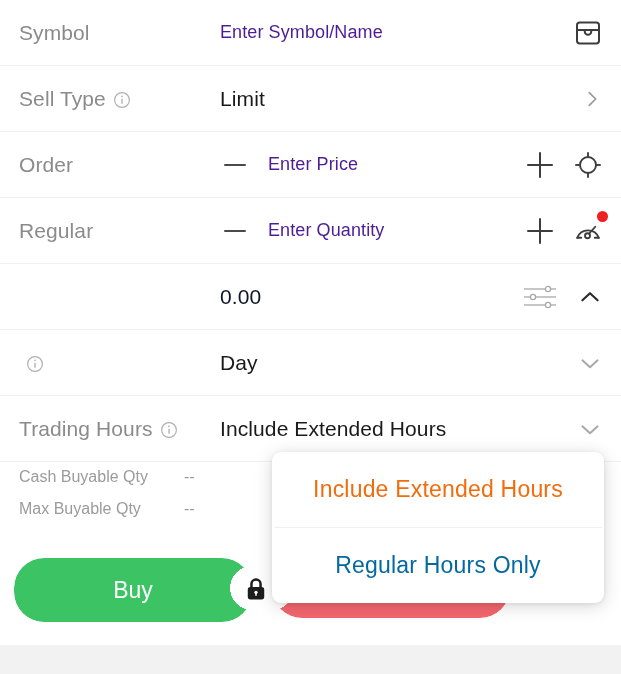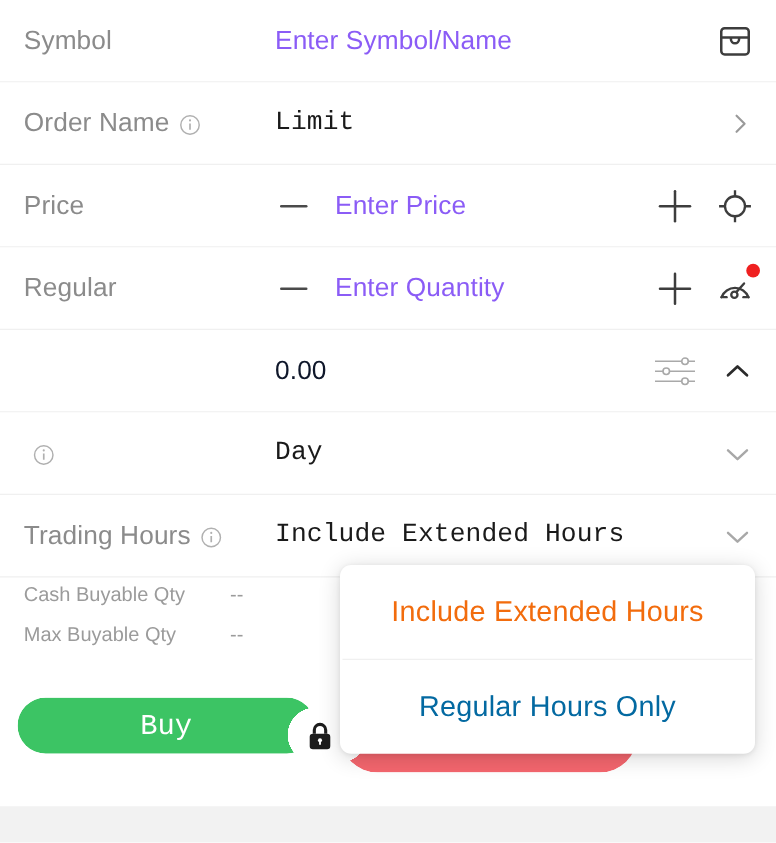--- a/index.html
+++ b/index.html
@@ -58,31 +58,30 @@
     position: absolute;
     left: 220px;
     display: flex;
     align-items: center;
   }
   .value-text {
     font-size: 21px;
     color: #1a1a1a;
     letter-spacing: .1px;
     white-space: nowrap;
-    font-family: Liberation Mono, monospace;
   }
   .value-muted {
     font-size: 21px;
     color: #0f172a;
     letter-spacing: .1px;
     white-space: nowrap;
   }
   .placeholder {
-    font-size: 21px;
-    color: #8b5cf6;
+    font-size: 18px;
+    color: #4c1d95;
     letter-spacing: .1px;
     white-space: nowrap;
   }
 
   .minus-btn {
     position: absolute;
     left: 220px;
     width: 30px;
     display: flex;
     align-items: center;
@@ -149,30 +148,30 @@
   
   .actions {
     position: absolute;
     left: 0; top: 558px;
     width: 621px;
     height: 62px;
   }
   .btn-buy {
     position: absolute;
     left: 14px; top: 0;
-    width: 238px; height: 45px;
+    width: 238px; height: 64px;
     border-radius: 30px;
     background: #3cc464;
     color: #fff;
     font-size: 23px;
     display: flex;
     align-items: center;
     justify-content: center;
     border: none;
-    font-family: Liberation Mono, monospace;
+    font-family: Liberation Sans, sans-serif;
     -webkit-mask-image: radial-gradient(circle 22px at 238px 30px, transparent 99%, #000 100%);
             mask-image: radial-gradient(circle 22px at 238px 30px, transparent 99%, #000 100%);
   }
   .btn-sell {
     position: absolute;
     left: 272px; top: 0;
     width: 238px; height: 60px;
     border-radius: 30px;
     background: #f4666e;
     color: #fff;
@@ -260,21 +259,21 @@
             <rect x="3.2" y="3.6" width="17.6" height="16.8" rx="2.2"></rect>
             <line x1="3.2" y1="9.6" x2="20.8" y2="9.6"></line>
             <path d="M9.4 9.6 v1.1 a2.6 2.6 0 0 0 5.2 0 V9.6"></path>
           </svg>
         </span>
       </div>
     </div>
 
     <div class="row">
       <div class="row-label">
-        <span>Order Name</span>
+        <span>Sell Type</span>
         <span class="info-icon">
           <svg width="18" height="18" viewBox="0 0 20 20" fill="none" stroke="#b0b0b0" stroke-width="1.3">
             <circle cx="10" cy="10" r="8.2"></circle>
             <line x1="10" y1="8.6" x2="10" y2="14.2" stroke-width="1.5"></line>
             <circle cx="10" cy="5.9" r="0.95" fill="#b0b0b0" stroke="none"></circle>
           </svg>
         </span>
       </div>
       <div class="field">
         <span class="value-text">Limit</span>
@@ -283,21 +282,21 @@
         <span class="chev">
           <svg width="22" height="22" viewBox="0 0 24 24" fill="none" stroke="#9a9a9a" stroke-width="1.9" stroke-linecap="round" stroke-linejoin="round">
             <polyline points="9,5 16,12 9,19"></polyline>
           </svg>
         </span>
       </div>
     </div>
 
     <div class="row">
       <div class="row-label">
-        <span>Price</span>
+        <span>Order</span>
       </div>
       <div class="minus-btn">
         <span class="minus-bar"></span>
       </div>
       <div class="field with-stepper">
         <span class="placeholder">Enter Price</span>
       </div>
       <div class="right-icons">
         <span class="plus-btn"></span>
         <span class="icon-wrap">

